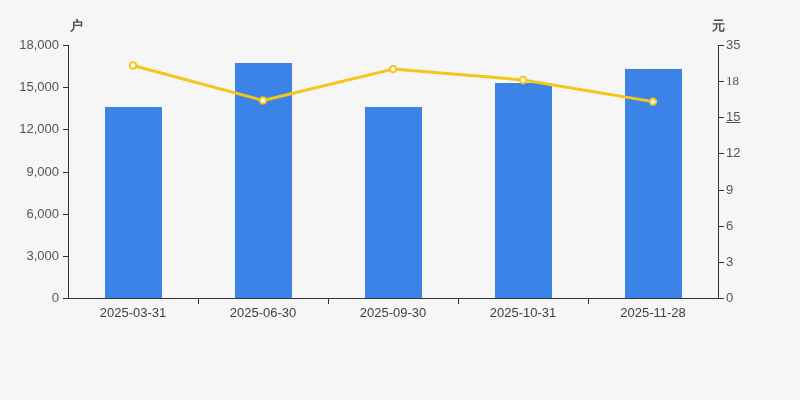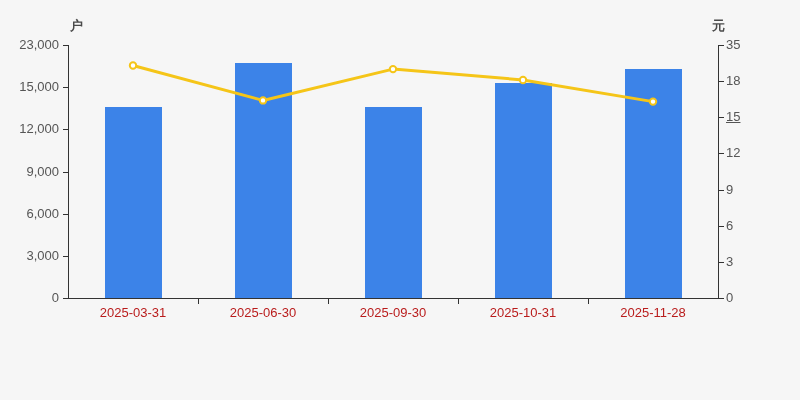--- a/index.html
+++ b/index.html
@@ -64,21 +64,21 @@
     line-height: 1;
     white-space: nowrap;
   }
   .tick-label.left  { right: 741px; text-align: right; }
   .tick-label.right { left: 726px;  text-align: left; }
 
   .xtick-label {
     position: absolute;
     top: 305px;
     font-size: 13px;
-    color: #b91c1c;
+    color: #404040;
     text-align: center;
     white-space: nowrap;
     transform: translateX(-50%);
   }
 
   
   .bar {
     position: absolute;
     background: #3c83e8;
     bottom: 0;
@@ -113,37 +113,37 @@
       <div class="tick-label left" style="top: 248.833px; margin-left: 48px;">3,000</div>
       <div class="tick left" style="top: 213.667px;"></div>
       <div class="tick-label left" style="top: 206.667px;">6,000</div>
       <div class="tick left" style="top: 171.5px;"></div>
       <div class="tick-label left" style="top: 164.5px;">9,000</div>
       <div class="tick left" style="top: 129.333px;"></div>
       <div class="tick-label left" style="top: 122.333px;">12,000</div>
       <div class="tick left" style="top: 87.1667px;"></div>
       <div class="tick-label left" style="top: 80.1667px;">15,000</div>
       <div class="tick left" style="top: 45px;"></div>
-      <div class="tick-label left" style="top: 38px;">23,000</div>
+      <div class="tick-label left" style="top: 38px;">18,000</div>
     </div>
   <div id="right-ticks">
       <div class="tick right" style="top: 298px;"></div>
       <div class="tick-label right" style="top: 291px;">0</div>
       <div class="tick right" style="top: 261.857px;"></div>
       <div class="tick-label right" style="top: 254.857px;">3</div>
       <div class="tick right" style="top: 225.714px;"></div>
       <div class="tick-label right" style="top: 218.714px;">6</div>
       <div class="tick right" style="top: 189.571px;"></div>
       <div class="tick-label right" style="top: 182.571px;">9</div>
       <div class="tick right" style="top: 153.429px;"></div>
       <div class="tick-label right" style="top: 146.429px;">12</div>
       <div class="tick right" style="top: 117.286px;"></div>
       <div class="tick-label right" style="top: 110.286px; text-decoration: underline;">15</div>
       <div class="tick right" style="top: 81.1429px;"></div>
-      <div class="tick-label right" style="top: 74.1429px;">18</div>
+      <div class="tick-label right" style="top: 74.1429px; font-family: Liberation Serif, serif;">18</div>
       <div class="tick right" style="top: 45px;"></div>
       <div class="tick-label right" style="top: 38px;">35</div>
     </div>
   <div id="x-ticks">
       <div class="tick-x" style="left: 198px;"></div>
       <div class="tick-x" style="left: 328px;"></div>
       <div class="tick-x" style="left: 458px;"></div>
       <div class="tick-x" style="left: 588px;"></div>
       <div class="xtick-label" style="left: 133px;">2025-03-31</div>
       <div class="xtick-label" style="left: 263px;">2025-06-30</div>

